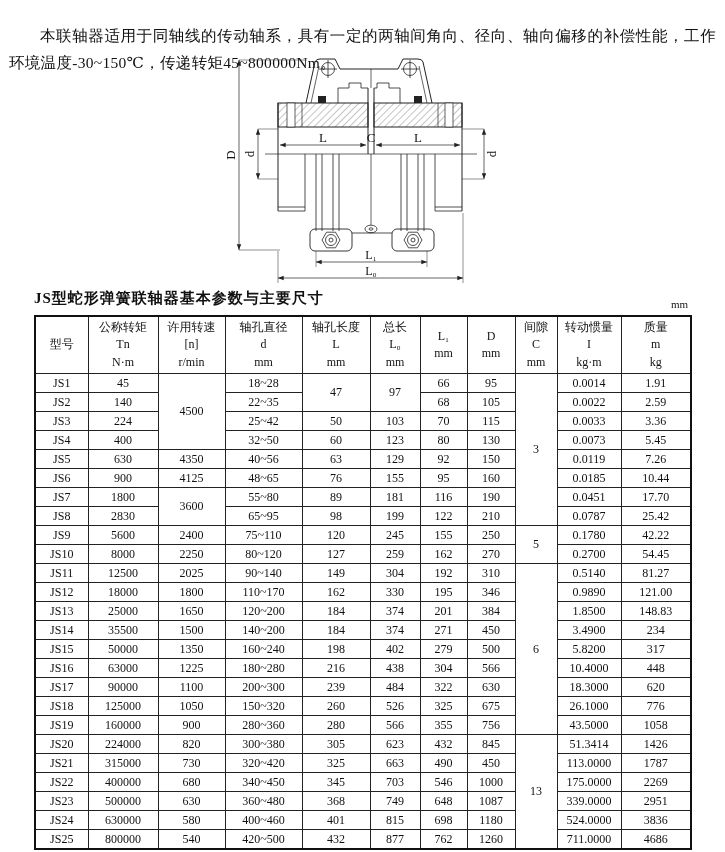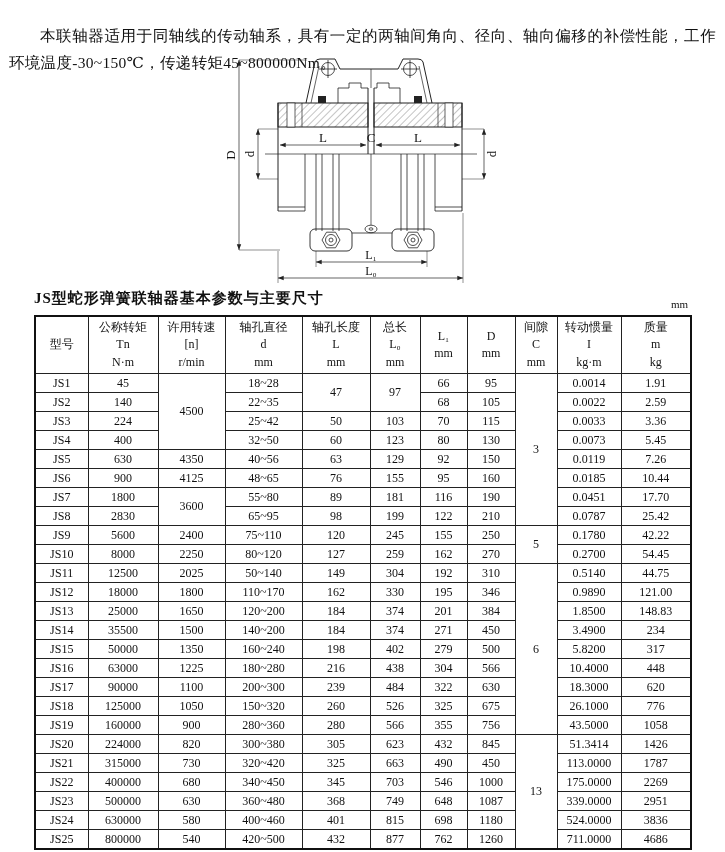--- a/index.html
+++ b/index.html
@@ -338,28 +338,28 @@
         <td>259</td>
         <td>162</td>
         <td>270</td>
         <td>0.2700</td>
         <td>54.45</td>
       </tr>
       <tr>
         <td>JS11</td>
         <td>12500</td>
         <td>2025</td>
-        <td>50~140</td>
+        <td>90~140</td>
         <td>149</td>
         <td>304</td>
         <td>192</td>
         <td>310</td>
         <td rowspan="9">6</td>
         <td>0.5140</td>
-        <td>44.75</td>
+        <td>81.27</td>
       </tr>
       <tr>
         <td>JS12</td>
         <td>18000</td>
         <td>1800</td>
         <td>110~170</td>
         <td>162</td>
         <td>330</td>
         <td>195</td>
         <td>346</td>

